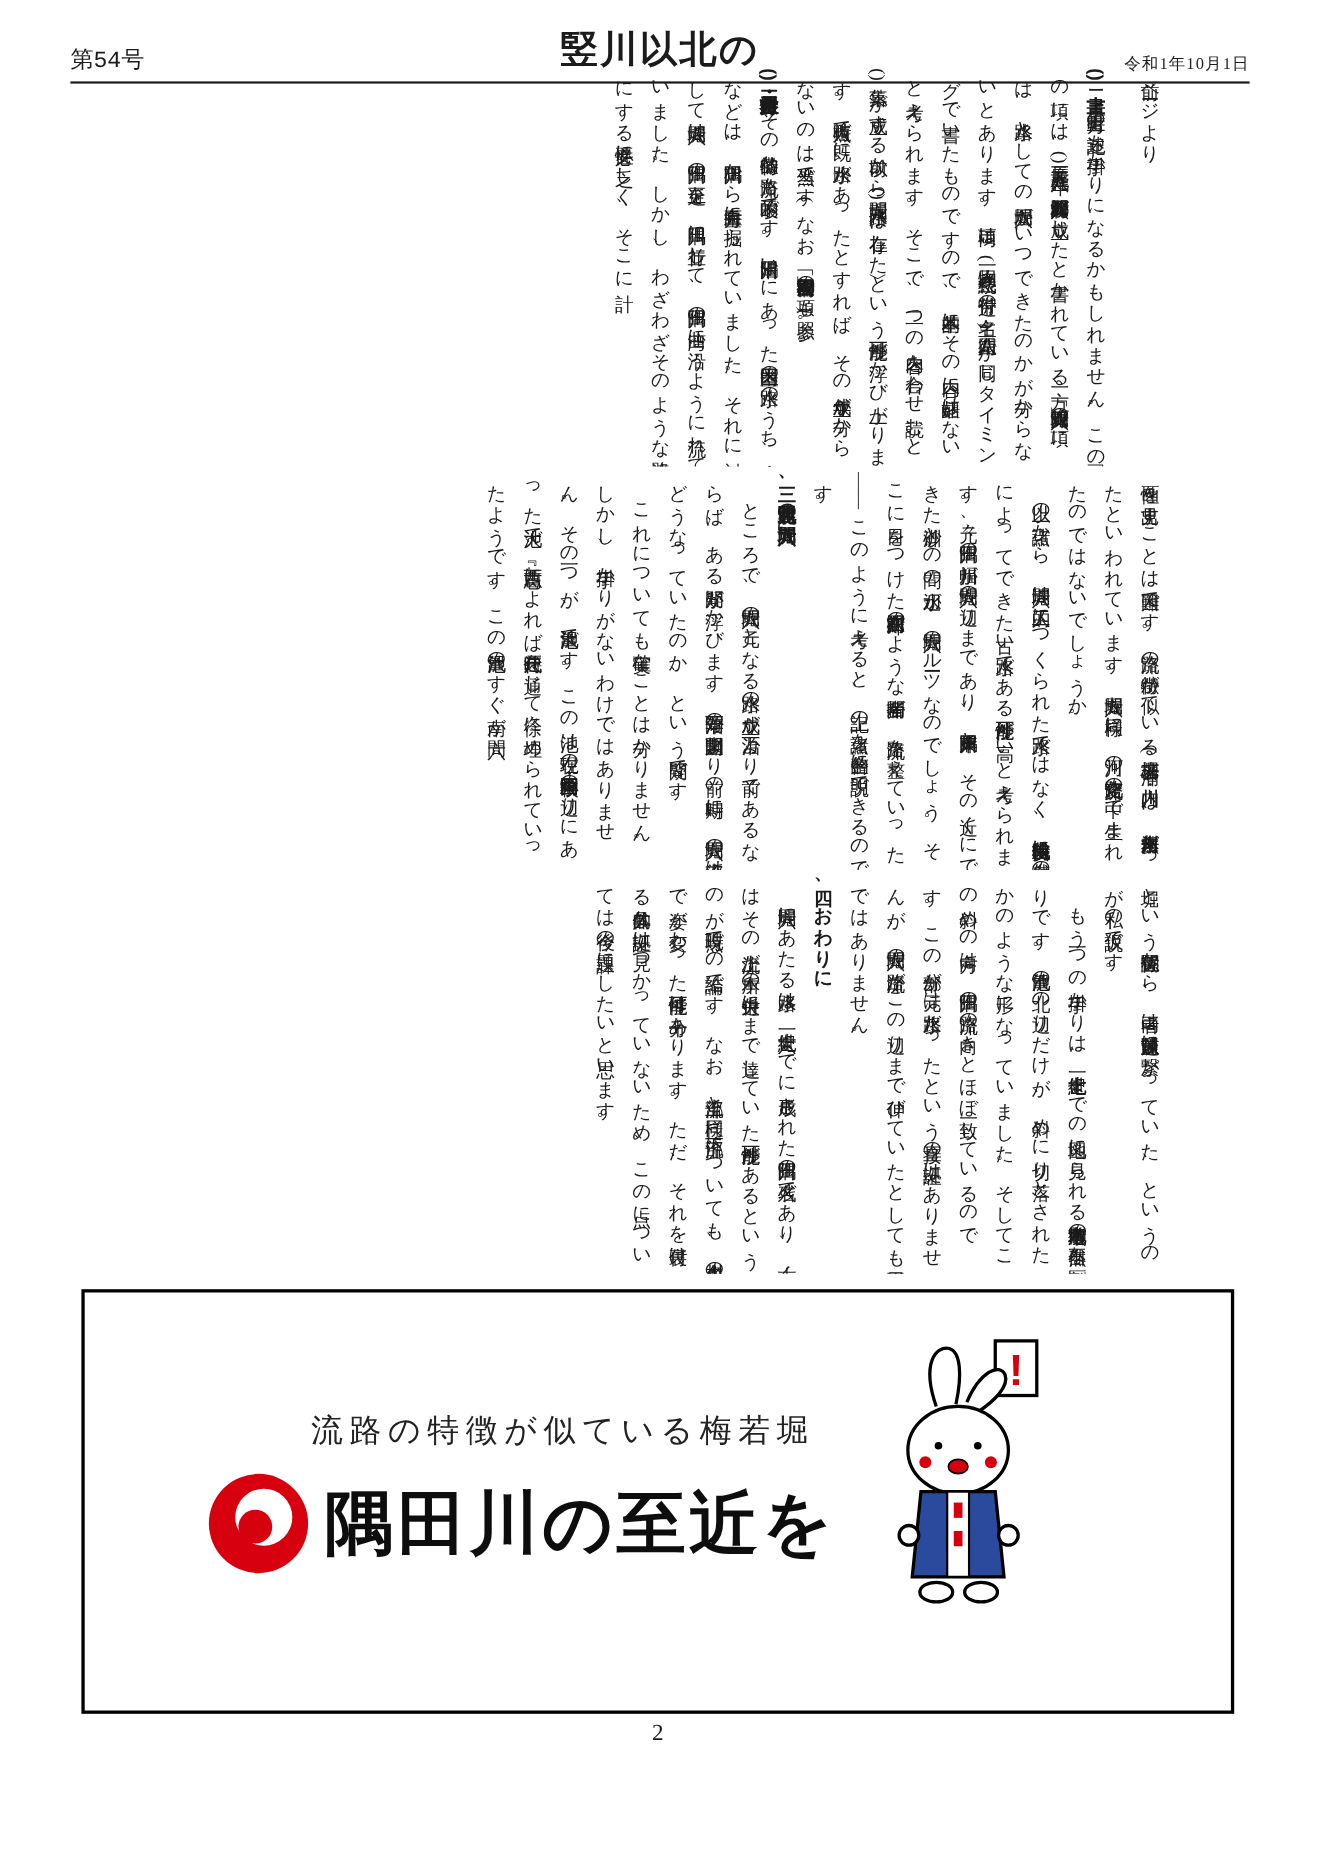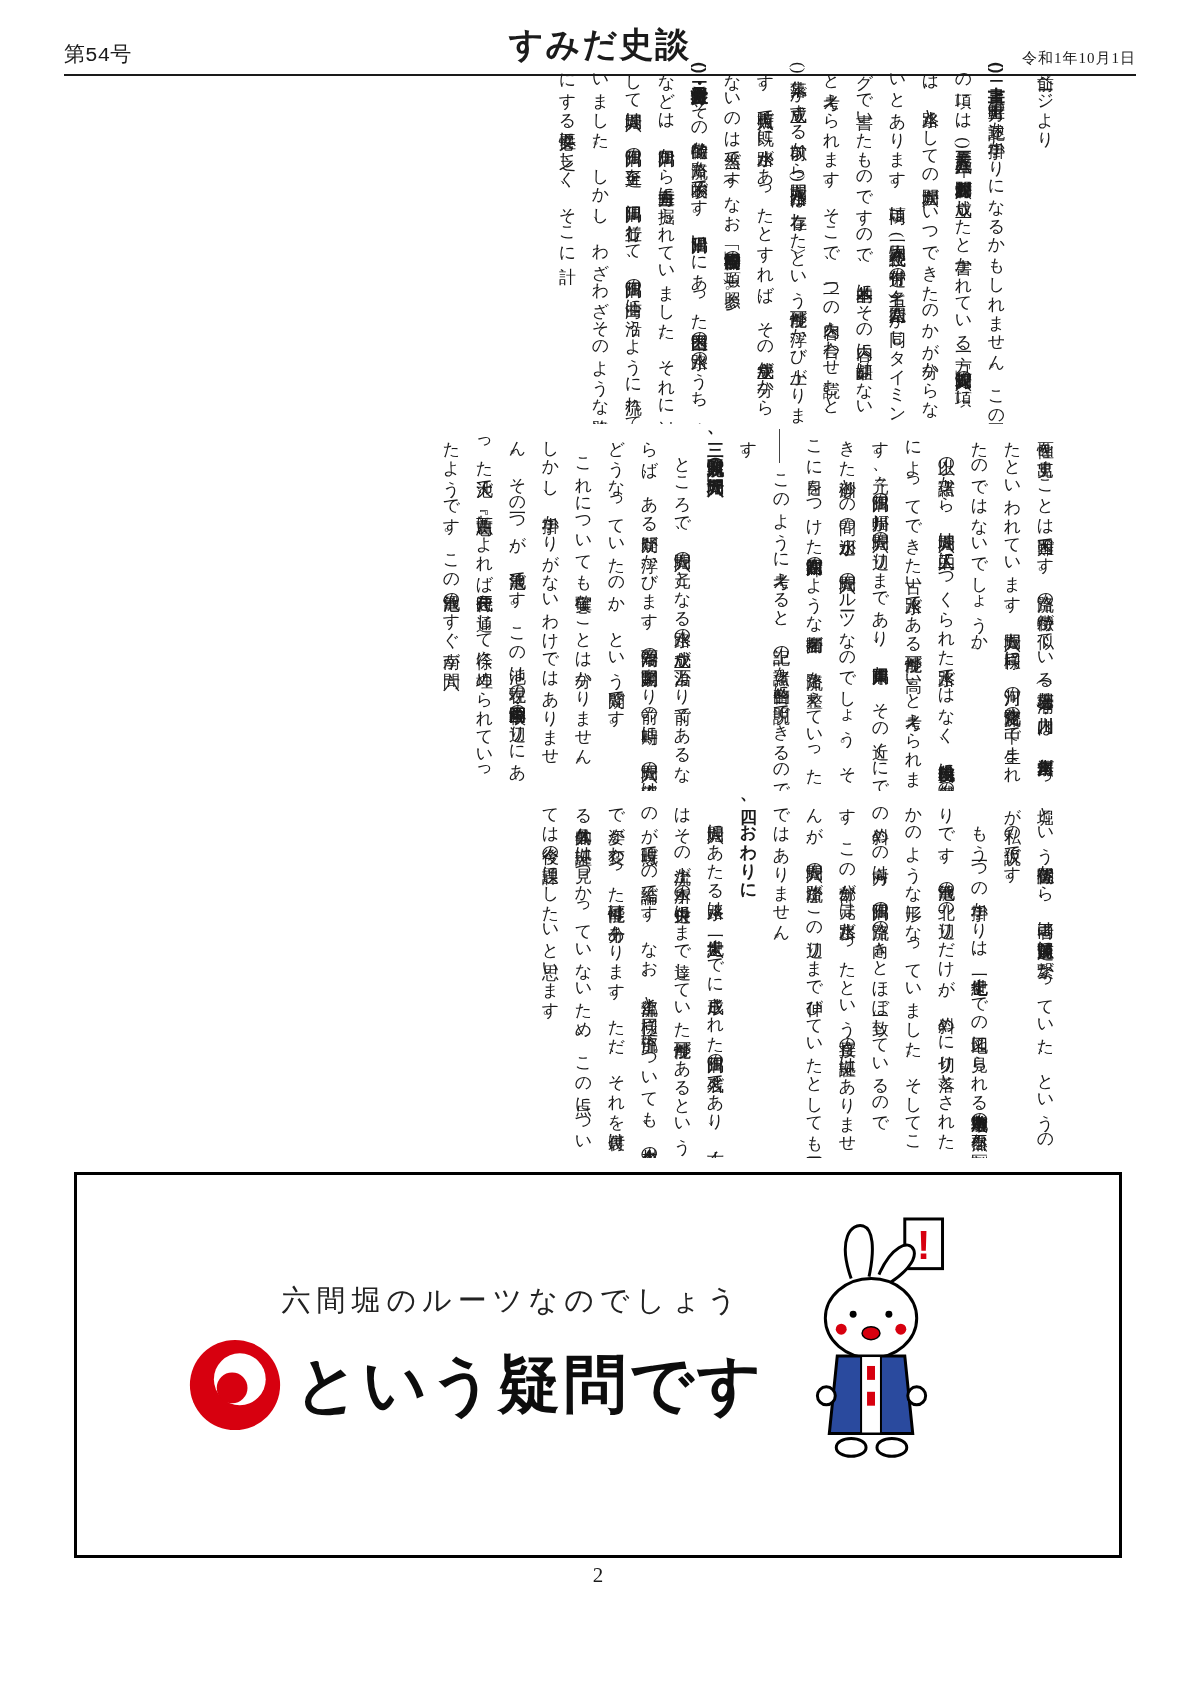--- a/index.html
+++ b/index.html
@@ -52,21 +52,21 @@
     text-align:center; font-size:21px;
   }
 </style>
 </head>
 <body>
 
 <div class="page">
 
   <div class="header">
     <span class="header-issue">第54号</span>
-    <span class="header-title">すみだ史談</span>
+    <span class="header-title">竪川以北の</span>
     <span class="header-date">令和1年10月1日</span>
   </div>
 
   <div class="article">
     <div class="band">
         <p class="seg note"><span>前ページより</span></p>
         <p class="seg"><b class="seg-head">(二)書上</b><span>　『町方書上』の記述も手掛かりになるかもしれません。この「深川海辺大工町」の項には、慶長元(一五九六)年に深川村分郷六間堀が成立したと書かれている一方、「深川六間堀町」の項には、水路としての六間堀がいつできたのかが分からないとあります。両項は、同一人物(代々続く付近一帯の名主、八左衛門)が同じタイミングで書いたものですので、基本的にその内容に齟齬はないと考えられます。そこで、二つの内容を合わせ読むと、〈分郷六間堀(集落)が成立する以前から六間堀(水路)は存在した〉という可能性が浮かび上がります。入植時点で既に水路があったとすれば、その成立年が分からないのは当然です(なお、同書「両国橋御役船」の項も参照)。</span></p>
         <p class="seg"><b class="seg-head">(三)位置・方向・形状</b><span>　その特徴的な流路も示唆的です。隅田川沿いにあった墨田区内の水路のうち、片葉堀・御蔵堀・梅堀・奴堀などは、隅田川から垂直方向に掘られていました。それに対して六間堀は、隅田川の至近を、隅田川に並行して、隅田川の湾曲に沿うように流れていました。しかし、わざわざそのような流路にする必要性に乏しく、そこに計</span></p>
       </div>
     <div class="band">
@@ -79,28 +79,28 @@
     <div class="band">
         <p class="seg"><span>堀という位置関係から、両者は竪川疎通以前に繋がっていた、というのが私の仮説です。</span></p>
         <p class="seg"><span>　もう一つの手掛かりは、一七世紀までの地図に見られる本所御蔵敷地の不自然な区割りです。亀沢池の北の辺りだけが、斜めに切り落とされたかのような形になっていました。そしてこの斜めの方向は、隅田川の流路の向きとほぼ一致しているのです。この部分が元は水路だったという直接の証拠はありませんが、六間堀の流路がこの辺りまで伸びていたとしても不思議ではありません。</span></p>
         <p class="seg"><b class="seg-head">四、おわりに</b></p>
         <p class="seg"><span>　六間堀にあたる水路は、一六世紀までに形成された隅田川の名残であり、古くはその上流が本所の中央付近にまで達していた可能性があるというのが現時点での結論です。なお、上流部と同様、下流部についても、小名木川の開削前後で姿が変わった可能性は十分あります。ただ、それを裏付ける具体的な証拠は見つかっていないため、この点については今後の課題にしたいと思います。</span></p>
       </div>
   </div>
 
   <div class="ad-box">
     <div class="ad-left">
-      <div class="ad-slogan">六間堀のルーツなのでしょう</div>
+      <div class="ad-slogan">流路の特徴が似ている梅若堀</div>
       <div class="bank-row">
         <svg class="bank-logo" viewBox="0 0 100 100" aria-hidden="true">
           <circle cx="50" cy="50" r="47" fill="#d7000f"></circle>
           <circle cx="55" cy="44" r="27" fill="#ffffff"></circle>
           <circle cx="47" cy="53" r="16" fill="#d7000f"></circle>
         </svg>
-        <span class="bank-name">という疑問です</span>
+        <span class="bank-name">隅田川の至近を</span>
       </div>
     </div>
 
     <svg class="mascot" viewBox="0 0 150 290" aria-hidden="true">
 
       <rect x="106" y="2" width="38" height="50" fill="#fff" stroke="#000" stroke-width="3"></rect>
       <text x="125" y="42" font-size="40" font-weight="bold" fill="#d7000f" text-anchor="middle" font-family="Liberation Sans, sans-serif">!</text>
 
       <path d="M52,62 C38,22 52,6 64,9 C74,12 76,32 70,60" fill="#fff" stroke="#000" stroke-width="3"></path>
       <path d="M80,58 C92,30 110,22 115,33 C119,44 104,58 90,67" fill="#fff" stroke="#000" stroke-width="3"></path>

